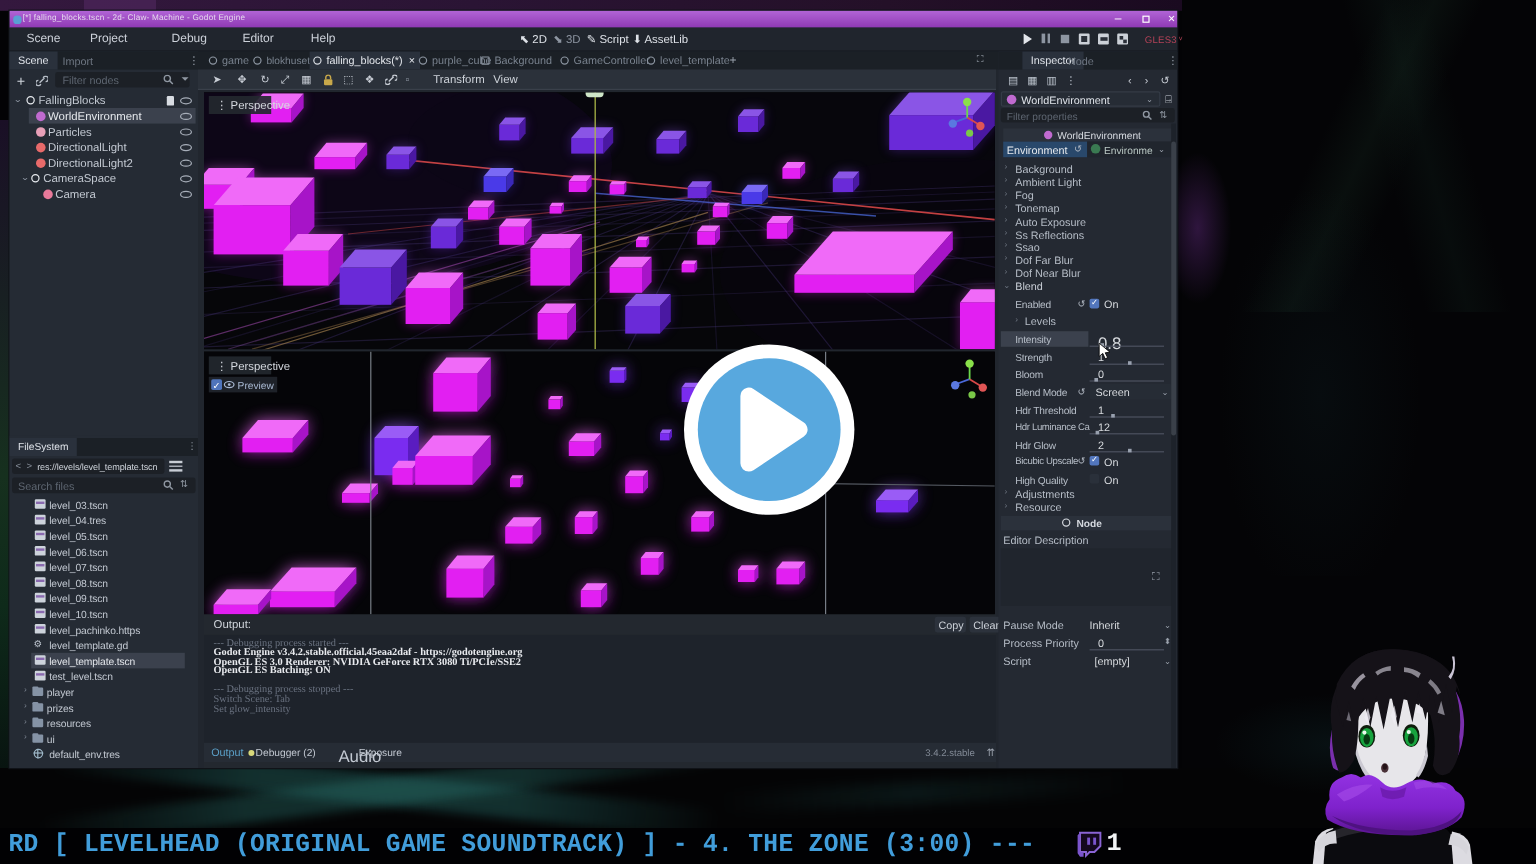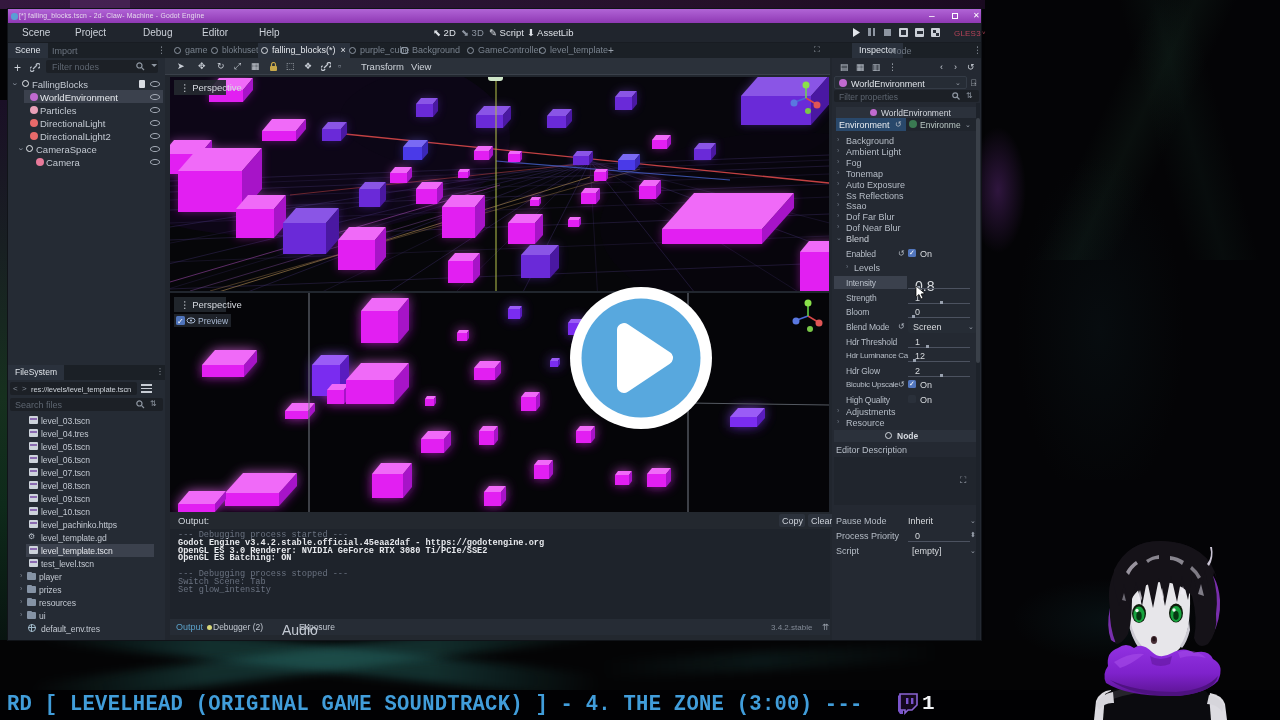--- a/index.html
+++ b/index.html
@@ -703,21 +703,21 @@
           <circle cx="21" cy="27.5" r="1.1" fill="#a9b9d2"></circle>
           <text x="28" y="31" font-family="Liberation Sans" font-size="8.5" fill="#a9b9d2">Preview</text>
 </svg>
   <div id="outpanel">
   <div class="txt" style="left:8px;top:3px;font-size:9.5px;color:#ced3da">Output:</div>
   <div class="abs" style="left:609px;top:2px;width:26px;height:13px;background:#2c323c;border-radius:2px"></div>
   <div class="txt" style="left:612px;top:4px;font-size:9px;color:#ced3da">Copy</div>
   <div class="abs" style="left:638px;top:2px;width:26px;height:13px;background:#2c323c;border-radius:2px"></div>
   <div class="txt" style="left:641px;top:4px;font-size:9px;color:#ced3da">Clear</div>
   <div class="abs" style="left:0px;top:17px;width:660px;height:90px;background:#1e232b"></div>
-  <pre class="abs" style="left:8px;top:20px;font-family:Liberation Mono, monospace;font-size:8.6px;line-height:7.8px;color:#6a7280">--- Debugging process started ---
+  <pre class="abs" style="left:8px;top:20px;font-family:Liberation Serif, serif;font-size:8.6px;line-height:7.8px;color:#6a7280">--- Debugging process started ---
 <b style="color:#e8eaee">Godot Engine v3.4.2.stable.official.45eaa2daf - https://godotengine.org</b>
 <b style="color:#e8eaee">OpenGL ES 3.0 Renderer: NVIDIA GeForce RTX 3080 Ti/PCIe/SSE2</b>
 <b style="color:#e8eaee">OpenGL ES Batching: ON</b>
 
 --- Debugging process stopped ---
 Switch Scene: Tab
 Set glow_intensity</pre>
   <div class="abs" style="left:0px;top:107px;width:660px;height:16px;background:#262c35"></div>
   <div class="txt" style="left:6px;top:110px;font-size:9px;color:#5ba0c8">Output</div>
   <div class="abs" style="left:37px;top:113px;width:5px;height:5px;border-radius:50%;background:#d8d87a"></div>

